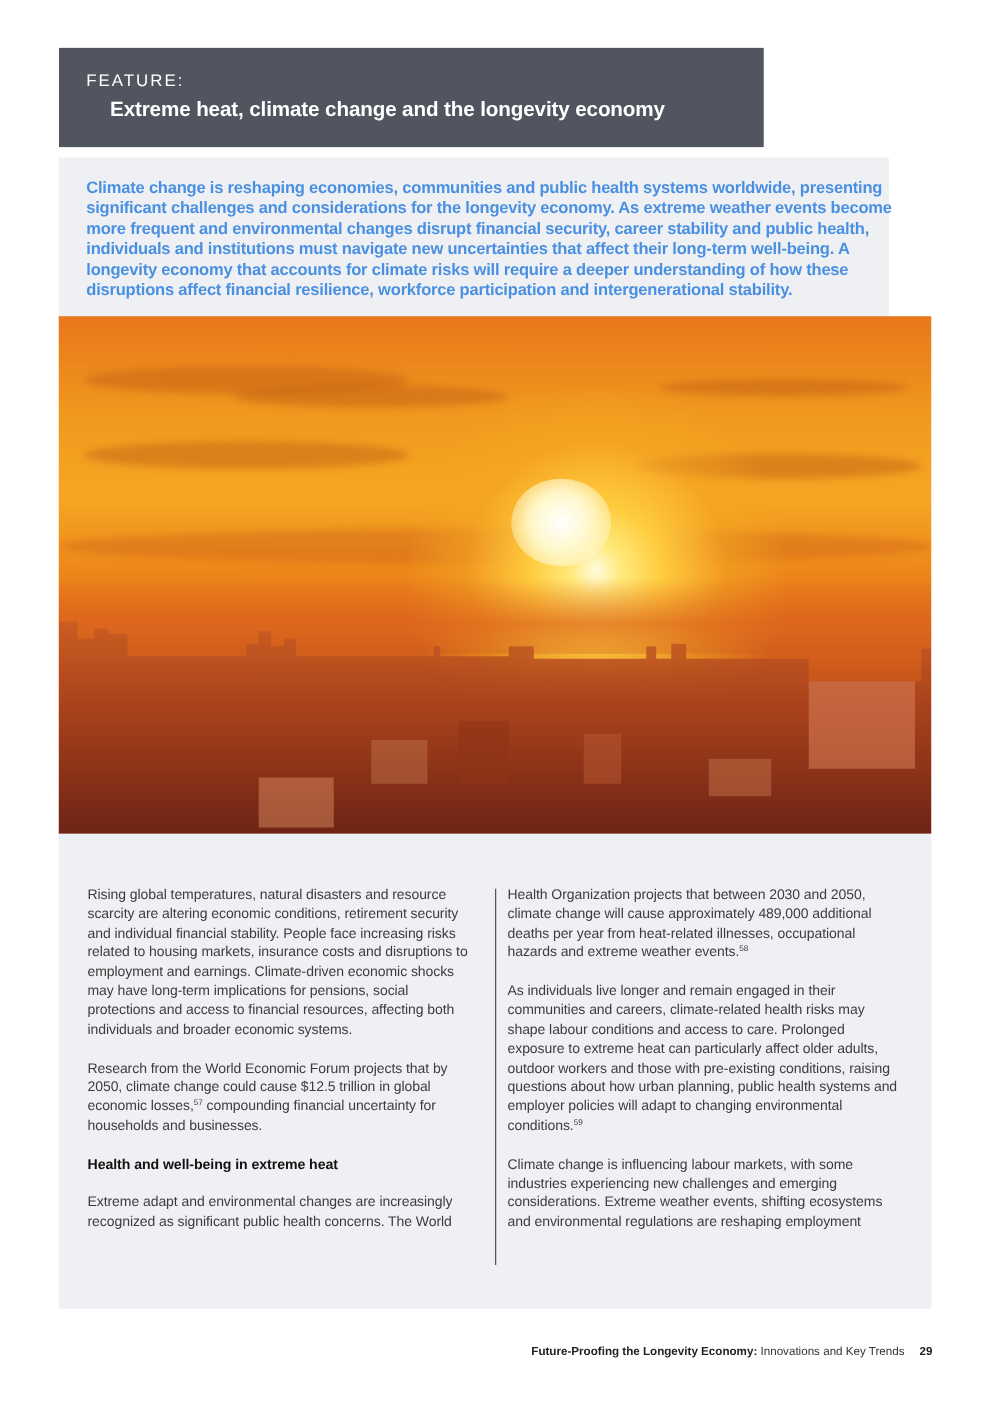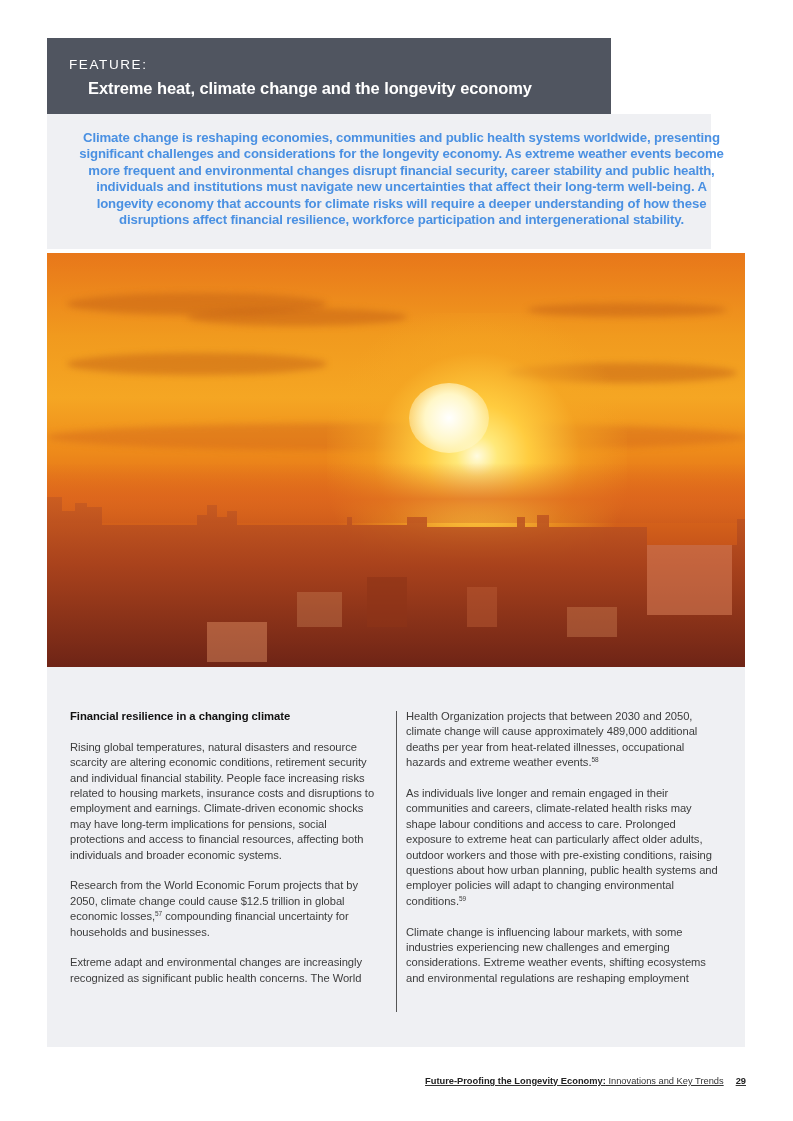--- a/index.html
+++ b/index.html
@@ -14,23 +14,22 @@
   }
   .header .kicker {
     position: absolute; left: 22px; top: 19px;
     color: #ffffff; font-size: 13.5px; letter-spacing: 1.6px; font-weight: normal;
   }
   .header .title {
     position: absolute; left: 22px; top: 41px;
     color: #ffffff; font-size: 16.5px; font-weight: bold; letter-spacing: -0.1px; margin-left: 19px;
   }
   .intro {
-    position: absolute; left: 47px; top: 114px; width: 664px; height: 135px;
+    position: absolute; left: 47px; top: 126px; width: 664px; height: 135px;
     background: #eff0f3;
-    text-align: center;
   }
   .intro p {
     margin: 0; position: absolute; left: 22px; top: 16px; width: 665px;
     color: #4a90e2; font-size: 13.2px; font-weight: bold; line-height: 16.4px; letter-spacing: -0.15px;
   }
   .photo {
     position: absolute; left: 47px; top: 253px; width: 698px; height: 414px; overflow: hidden;
     background: linear-gradient(180deg, #e8771a 0%, #f19a1e 20%, #f5a623 35%, #ee8a1a 48%, #e2701a 58%, #c9561a 70%, #a8401a 82%, #7a2a18 100%);
   }
   .photo .sunglow {
@@ -59,21 +58,21 @@
   }
   .col.left { left: 70px; }
   .col.right { left: 406px; width: 318px; }
   .col p { margin: 0 0 15.4px 0; }
   .col h3 { margin: 0 0 15.4px 0; font-size: 11.3px; font-weight: bold; color: #111111; line-height: 15.4px; }
   .col sup { font-size: 6.5px; vertical-align: 4px; line-height: 0; }
   .divider {
     position: absolute; left: 396px; top: 711px; width: 1px; height: 301px; background: #555555;
   }
   .footer {
-    position: absolute; right: 47px; top: 1076px; font-size: 9.3px; color: #333333; text-decoration: underline;
+    position: absolute; right: 47px; top: 1076px; font-size: 9.3px; color: #333333;
   }
   .footer b { color: #222222; }
   .footer .page { font-weight: bold; margin-left: 12px; color: #222222; }
 </style>
 </head>
 <body>
 
 <div class="header">
   <div class="kicker">FEATURE:</div>
   <div class="title">Extreme heat, climate change and the longevity economy</div>
@@ -107,23 +106,23 @@
     <rect x="320" y="80" width="40" height="50" fill="#8e3418" opacity="0.6"></rect>
     <rect x="420" y="90" width="30" height="40" fill="#b75a34" opacity="0.5"></rect>
     <rect x="520" y="110" width="50" height="30" fill="#c77a50" opacity="0.45"></rect>
     <rect x="250" y="95" width="45" height="35" fill="#c98056" opacity="0.4"></rect>
   </svg>
 </div>
 
 <div class="body-panel"></div>
 
 <div class="col left">
-  <h3>Financial resilience in a changing climate</h3>
   <p>Rising global temperatures, natural disasters and resource scarcity are altering economic conditions, retirement security and individual financial stability. People face increasing risks related to housing markets, insurance costs and disruptions to employment and earnings. Climate-driven economic shocks may have long-term implications for pensions, social protections and access to financial resources, affecting both individuals and broader economic systems.</p>
   <p><span>Research from the World Economic Forum projects that by 2050, climate change could cause $12.5 trillion in global economic losses,</span><sup>57</sup><span> compounding financial uncertainty for households and businesses.</span></p>
+  <h3>Health and well-being in extreme heat</h3>
   <p>Extreme adapt and environmental changes are increasingly recognized as significant public health concerns. The World</p>
 </div>
 
 <div class="divider"></div>
 
 <div class="col right">
   <p><span>Health Organization projects that between 2030 and 2050, climate change will cause approximately 489,000 additional deaths per year from heat-related illnesses, occupational hazards and extreme weather events.</span><sup>58</sup></p>
   <p><span>As individuals live longer and remain engaged in their communities and careers, climate-related health risks may shape labour conditions and access to care. Prolonged exposure to extreme heat can particularly affect older adults, outdoor workers and those with pre-existing conditions, raising questions about how urban planning, public health systems and employer policies will adapt to changing environmental conditions.</span><sup>59</sup></p>
   <p>Climate change is influencing labour markets, with some industries experiencing new challenges and emerging considerations. Extreme weather events, shifting ecosystems and environmental regulations are reshaping employment</p>
 </div>

